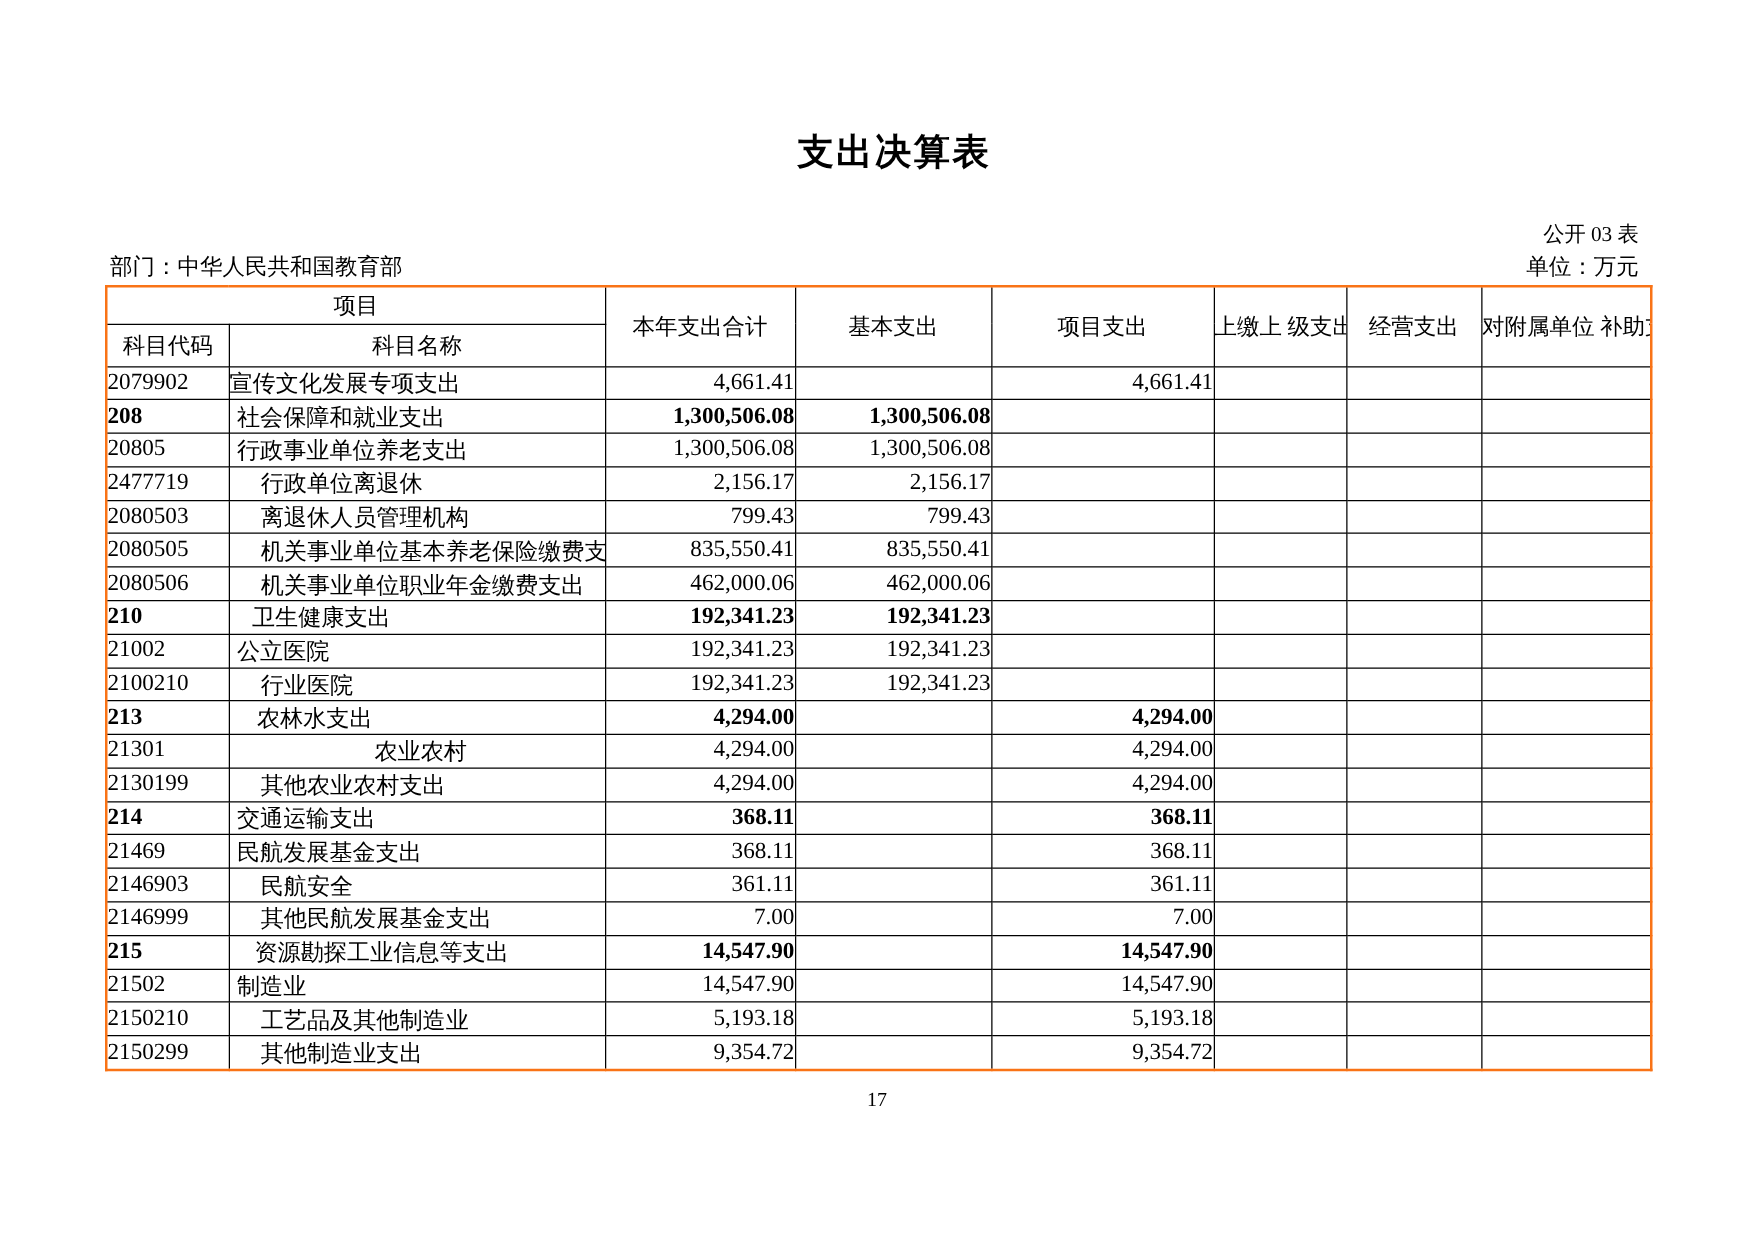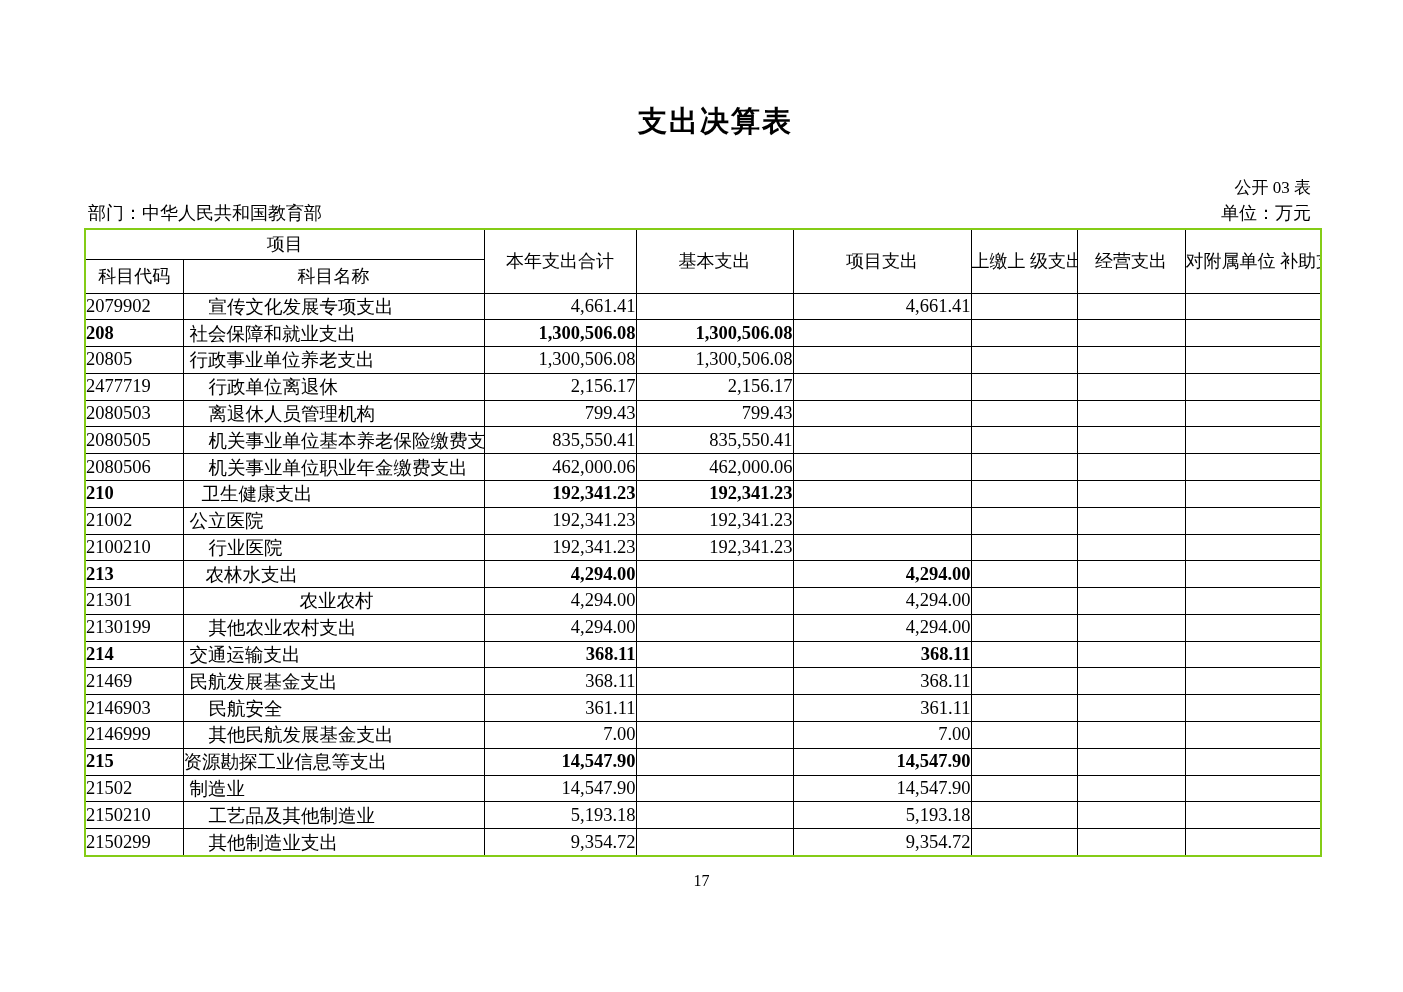--- a/index.html
+++ b/index.html
@@ -35,21 +35,21 @@
     top: 201px; right: 92px;
     font-size: 18px;
   }
   table.budget {
     position: absolute;
     top: 228px; left: 84px;
     width: 1236px;
     height: 629px;
     border-collapse: collapse;
     table-layout: fixed;
-    border: 2px solid #84cc16;
+    border: 2px solid #f97316;
     font-size: 18.5px;
   }
   table.budget th, table.budget td {
     border: 1px solid #000;
     padding: 0;
     overflow: hidden;
     white-space: nowrap;
   }
   table.budget thead th {
     font-weight: normal;
@@ -104,21 +104,21 @@
 补助支出</th>
     </tr>
     <tr class="hrow2">
       <th>科目代码</th>
       <th>科目名称</th>
     </tr>
   </thead>
   <tbody>
       <tr>
         <td class="code">2079902</td>
-        <td class="name" style="padding-left: 25px;">宣传文化发展专项支出</td>
+        <td class="name" style="">宣传文化发展专项支出</td>
         <td class="num">4,661.41</td>
         <td class="num"></td>
         <td class="num">4,661.41</td>
         <td class="num"></td>
         <td class="num"></td>
         <td class="num"></td>
       </tr>
       <tr>
         <td class="code b">208</td>
         <td class="name" style="padding-left: 6px;">社会保障和就业支出</td>
@@ -274,21 +274,21 @@
         <td class="name" style="padding-left: 25px;">其他民航发展基金支出</td>
         <td class="num">7.00</td>
         <td class="num"></td>
         <td class="num">7.00</td>
         <td class="num"></td>
         <td class="num"></td>
         <td class="num"></td>
       </tr>
       <tr>
         <td class="code b">215</td>
-        <td class="name" style="padding-left: 0;">资源勘探工业信息等支出</td>
+        <td class="name" style="padding-left: 20px;">资源勘探工业信息等支出</td>
         <td class="num b">14,547.90</td>
         <td class="num b"></td>
         <td class="num b">14,547.90</td>
         <td class="num"></td>
         <td class="num"></td>
         <td class="num"></td>
       </tr>
       <tr>
         <td class="code">21502</td>
         <td class="name" style="padding-left: 6px;">制造业</td>

